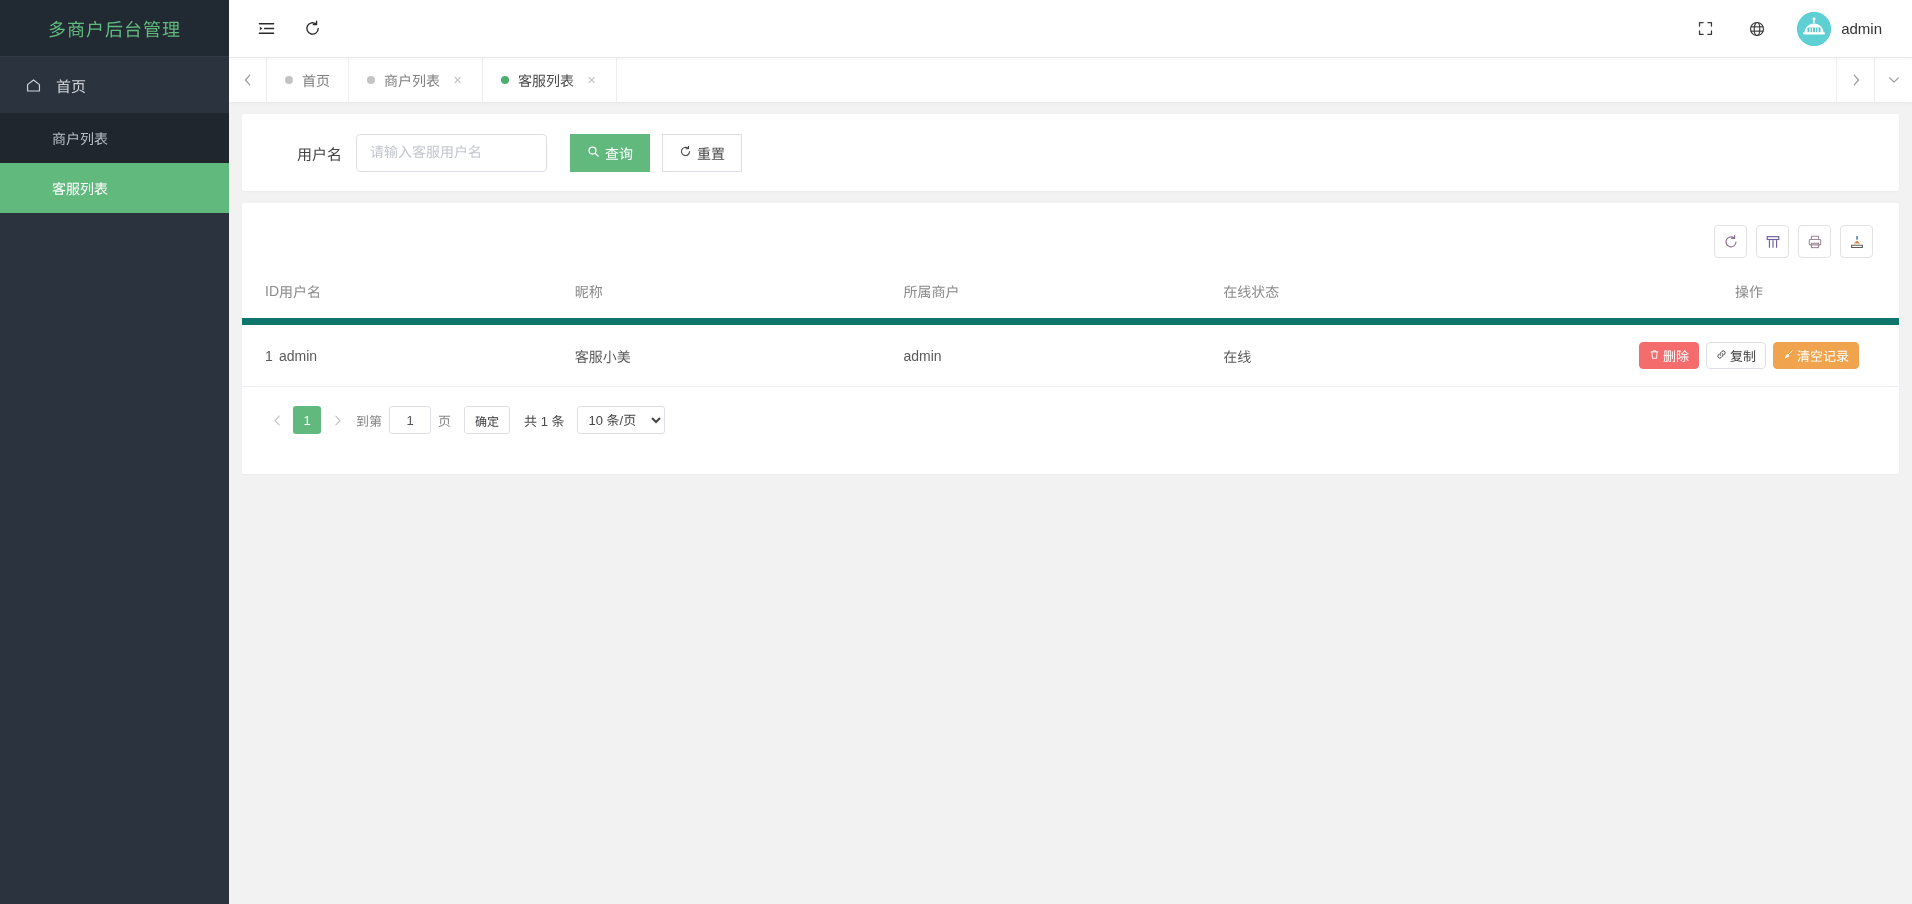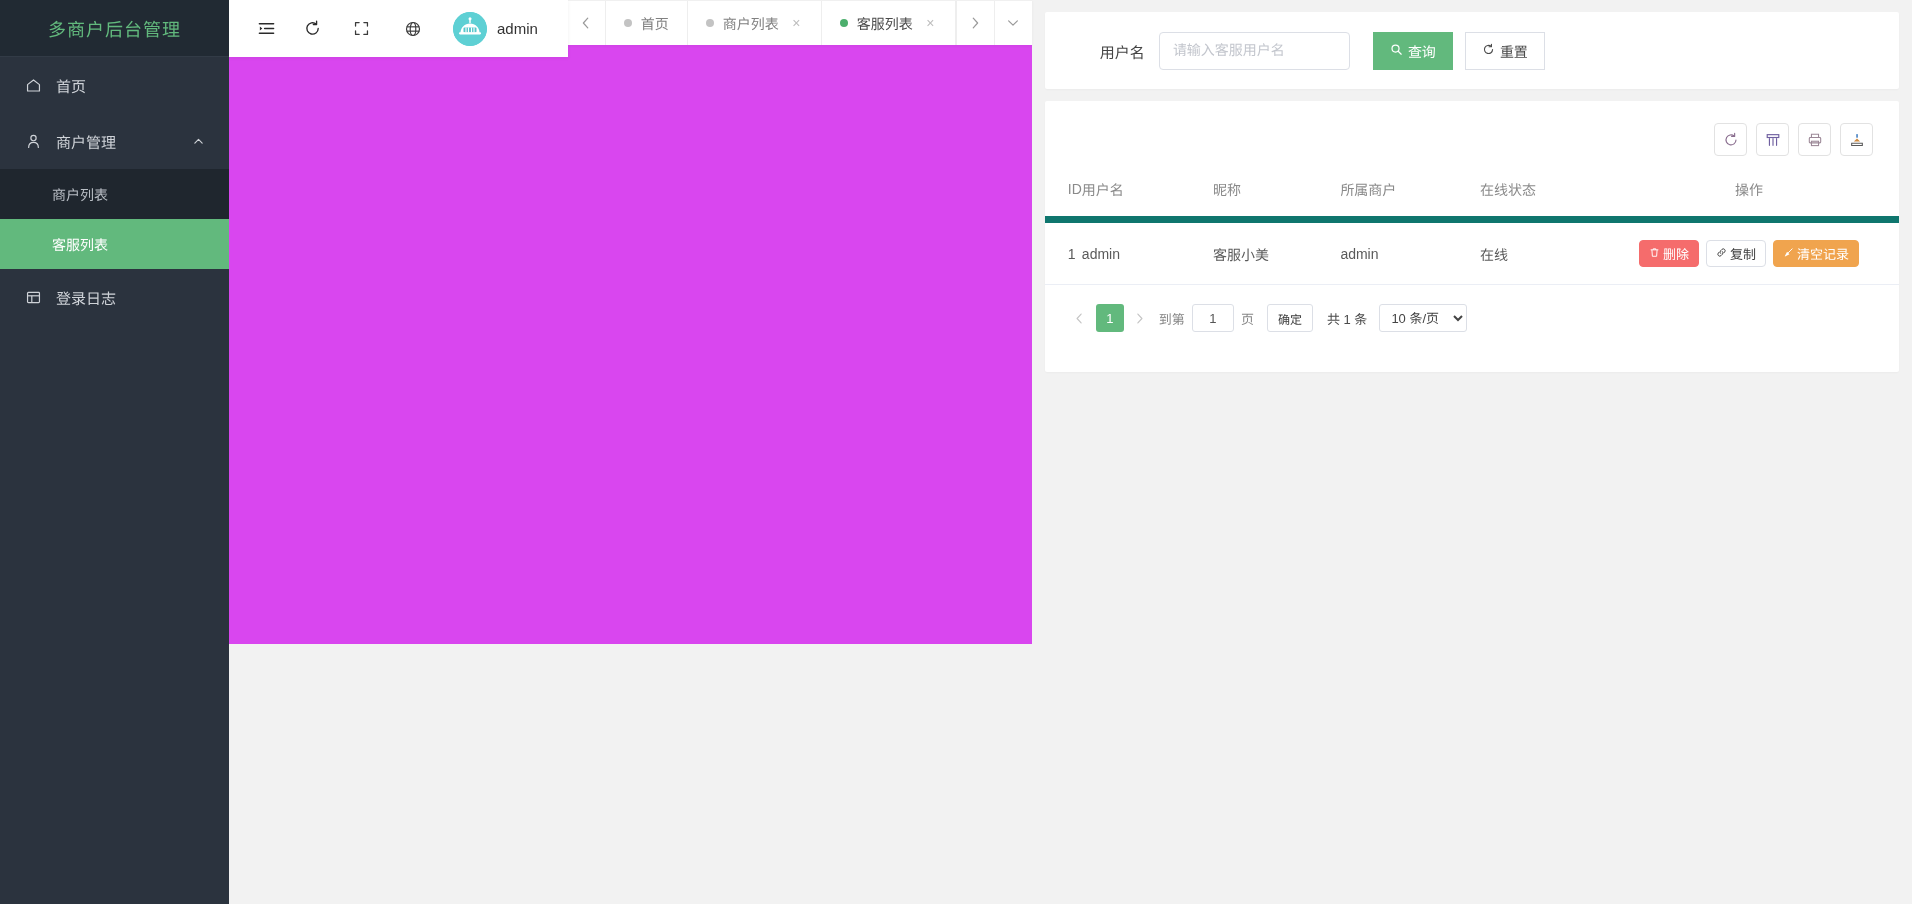--- a/index.html
+++ b/index.html
@@ -77,22 +77,22 @@
   .sub-item.active {
     background: #62b97d;
     color: #ffffff;
   }
 
   
   #main {
     flex: 1;
     height: 644px;
     display: flex;
-    flex-direction: row;
-    background: #d946ef;
+    flex-direction: column;
+    background: #fca5a5;
     position: relative;
     overflow: hidden;
   }
 
   
   .top-header {
     height: 57px;
     background: #ffffff;
     display: flex;
     align-items: center;
@@ -393,54 +393,30 @@
 
     <div class="nav-item">
       <span class="nav-icon">
         <svg width="17" height="17" viewBox="0 0 20 20" fill="none" stroke="#cfd3d8" stroke-width="1.4">
           <path d="M3 9 L10 3.5 L17 9 V16.5 H3 Z" stroke-linejoin="round"></path>
         </svg>
       </span>
       <span class="nav-label">首页</span>
     </div>
 
-    <div class="nav-item expanded">
-      <span class="nav-icon">
-        <svg width="17" height="17" viewBox="0 0 20 20" fill="none" stroke="#cfd3d8" stroke-width="1.4">
-          <circle cx="10" cy="6" r="3.1"></circle>
-          <path d="M4.3 17 C4.3 12.9 7 11 10 11 C13 11 15.7 12.9 15.7 17" stroke-linecap="round"></path>
-        </svg>
-      </span>
-      <span class="nav-label">商户管理</span>
-      <span class="nav-arrow">
-        <svg width="13" height="13" viewBox="0 0 16 16" fill="none" stroke="#cfd3d8" stroke-width="1.4">
-          <path d="M3.5 10 L8 5.5 L12.5 10" stroke-linecap="round" stroke-linejoin="round"></path>
-        </svg>
-      </span>
-    </div>
 
     <div class="submenu">
       <div class="sub-item">
         <span>商户列表</span>
       </div>
       <div class="sub-item active">
         <span>客服列表</span>
       </div>
     </div>
 
-    <div class="nav-item">
-      <span class="nav-icon">
-        <svg width="17" height="17" viewBox="0 0 20 20" fill="none" stroke="#cfd3d8" stroke-width="1.4">
-          <rect x="3" y="4" width="14" height="12" rx="1"></rect>
-          <path d="M3 8 H17"></path>
-          <path d="M8 8 V16"></path>
-        </svg>
-      </span>
-      <span class="nav-label">登录日志</span>
-    </div>
 
   </nav>
 </aside>
 
 <div id="main">
 
   <header class="top-header">
     <div class="hdr-left">
       <div class="hdr-btn">
         <svg width="19" height="19" viewBox="0 0 20 20" fill="none" stroke="#2a2a2a" stroke-width="1.5">

